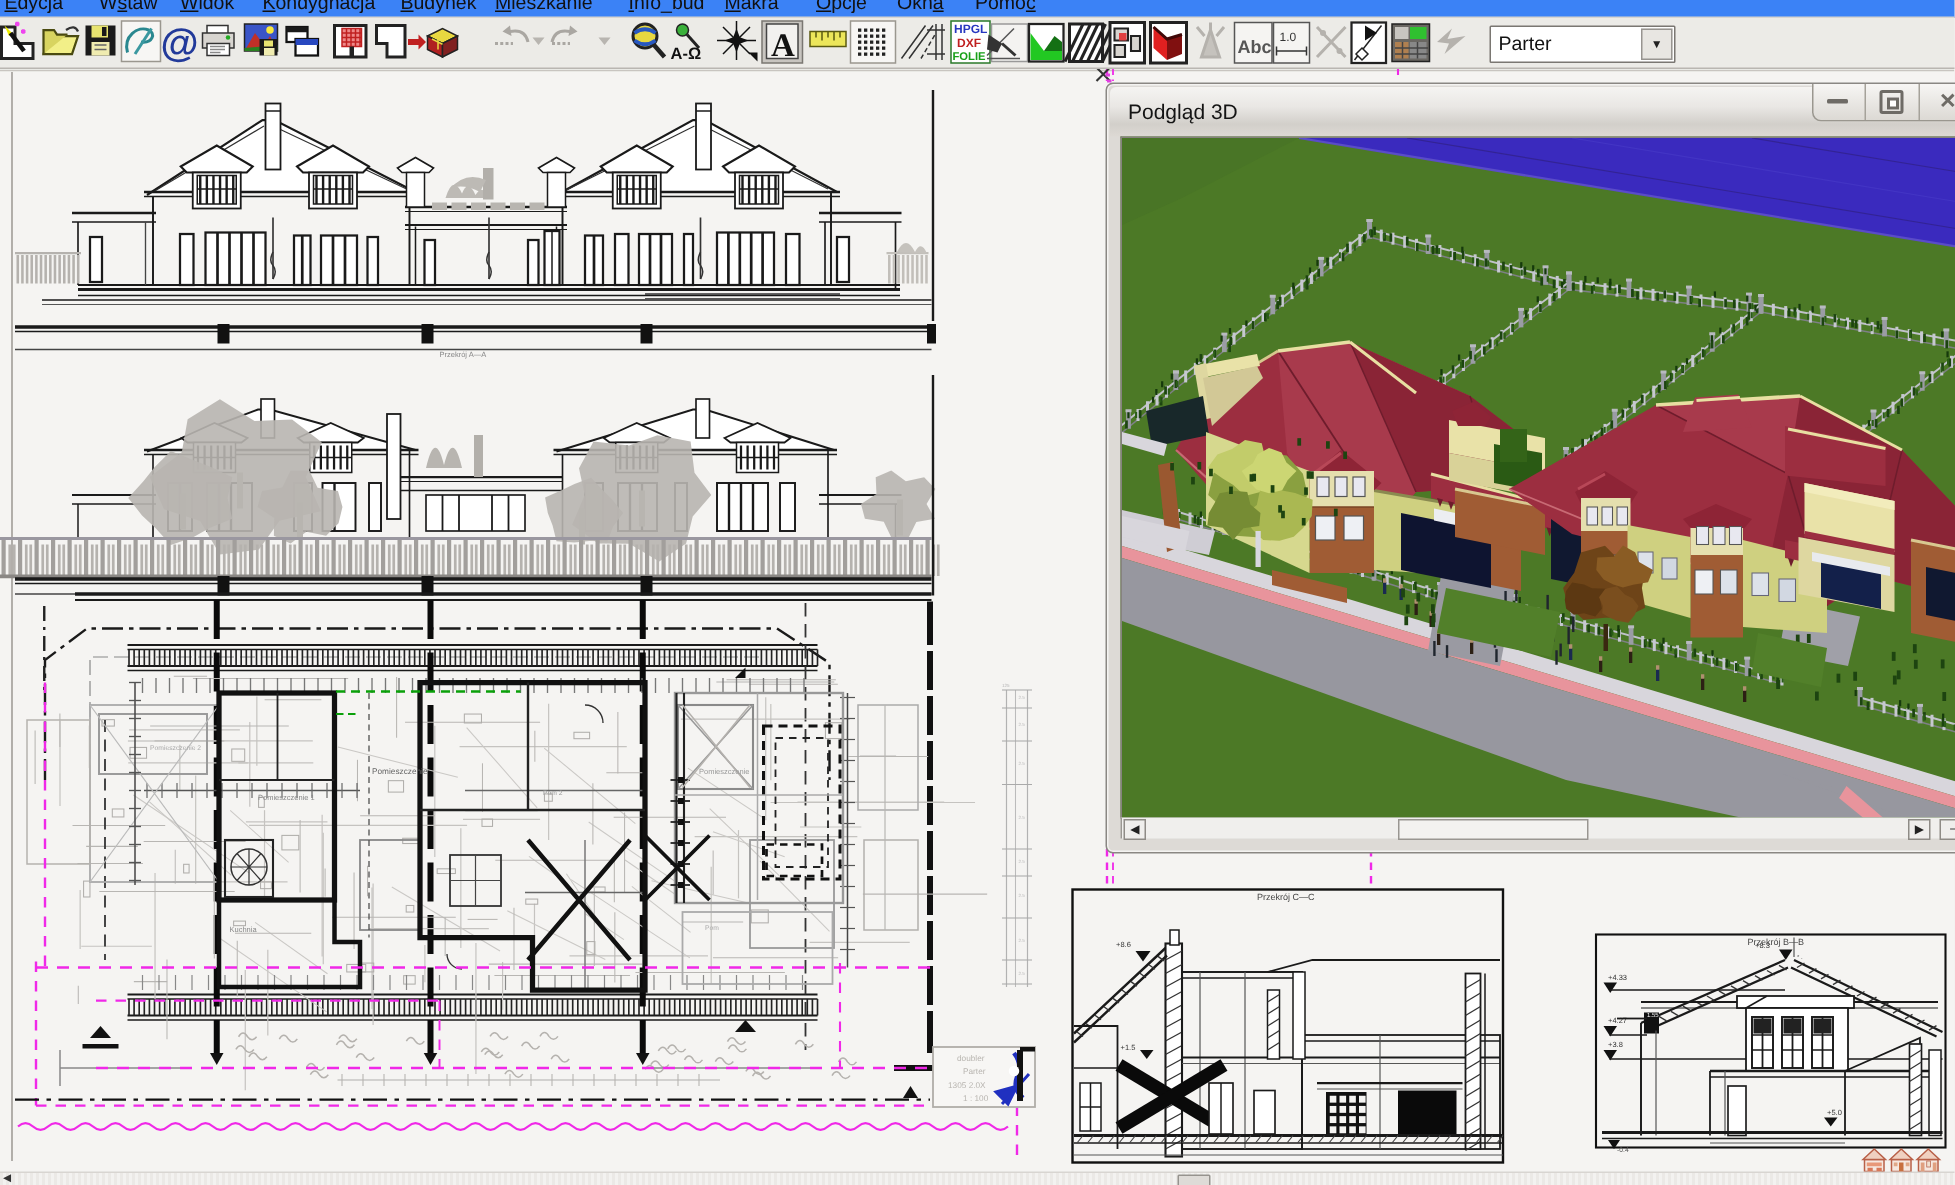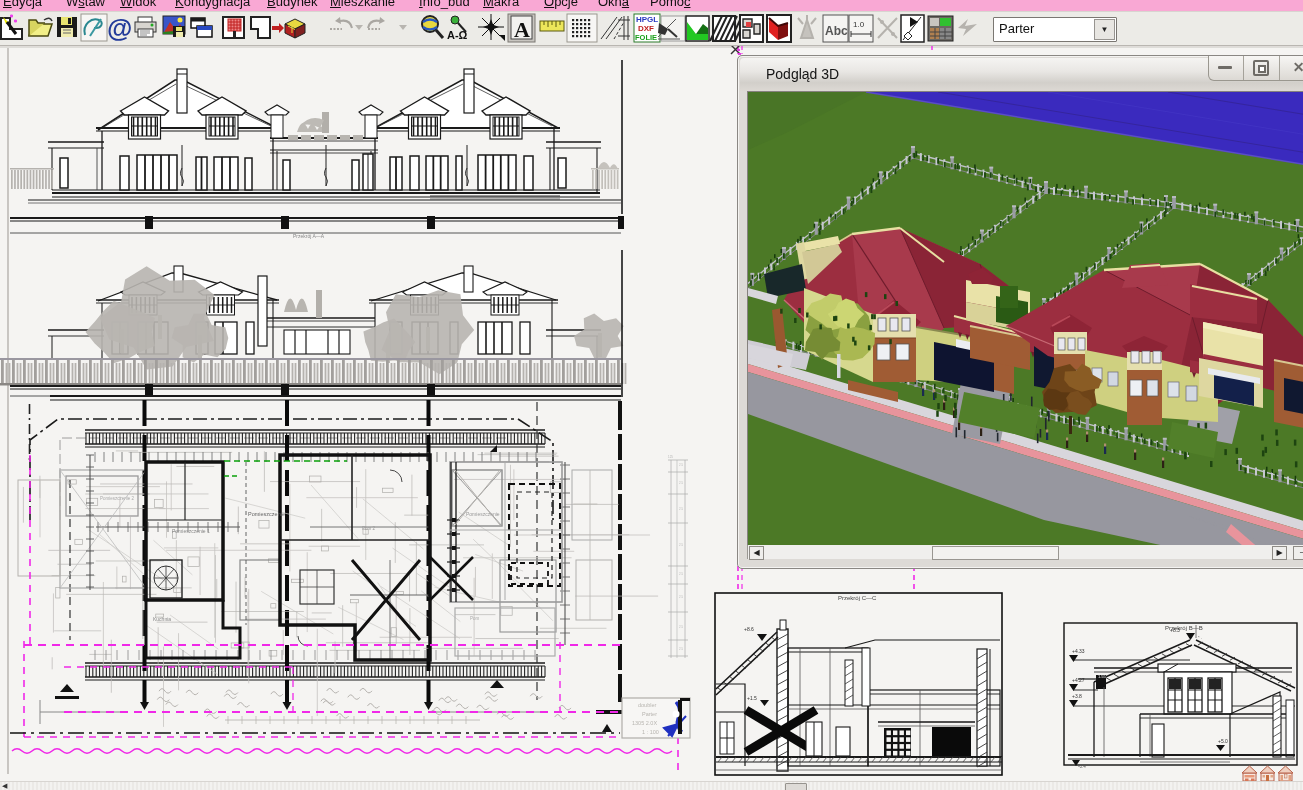--- a/index.html
+++ b/index.html
@@ -1,34 +1,34 @@
 <!DOCTYPE html>
 <html><head>
 <meta charset="utf-8">
 <style>
 html,body{margin:0;padding:0;width:1303px;height:790px;overflow:hidden;
   font-family:"Liberation Sans",sans-serif;background:#f2f1ef;}
 #menubar{position:absolute;left:0;top:0;width:1303px;height:11px;overflow:hidden;
-  background:#f9a8d4;border-bottom:1px solid #d8d5d0;}
+  background:#3b82f6;border-bottom:1px solid #d8d5d0;}
 #menubar .mi{position:absolute;top:-6px;font-size:13px;color:#111;white-space:nowrap;}
 #menubar .mi u{text-decoration-thickness:1px;}
 #toolbar{position:absolute;left:0;top:12px;width:1303px;height:33px;
   background:#ecebe7;border-bottom:1px solid #b9b6b1;}
 #canvas{position:absolute;left:0;top:46px;width:1303px;height:744px;background:#f5f4f2;overflow:hidden;}
 #hscroll{position:absolute;left:0;top:781px;width:1303px;height:9px;background:repeating-linear-gradient(90deg,#ebe9e6 0 2px,#f3f2f0 2px 4px);
   border-top:1px solid #d8d5d1;}
 #hscroll .arr{position:absolute;left:2px;top:0px;width:10px;height:8px;color:#333;font-size:7px;line-height:8px;}
 #hscroll .thumb{position:absolute;left:785px;top:1px;width:20px;height:7px;background:#dedbd7;
   border:1px solid #96938e;border-radius:1px;}
 #win3d{position:absolute;left:737px;top:55px;width:575px;height:512px;
   background:#dddad6;border:1px solid #8a8783;border-radius:5px;
   box-shadow:0 0 0 1px #f4f3f1 inset;}
 #w3title{position:absolute;left:2px;top:2px;right:2px;height:33px;border-radius:4px 4px 0 0;
   background:linear-gradient(180deg,#f5f4f2 0%,#e9e7e4 40%,#d2cfca 75%,#ddd9d4 100%);}
-#w3title .txt{position:absolute;left:12px;top:8px;font-size:14px;color:#141414;margin-left:14px;}
+#w3title .txt{position:absolute;left:12px;top:8px;font-size:14px;color:#141414;}
 #w3btns{position:absolute;right:-2px;top:0px;width:105px;height:24px;
   border:1px solid #9a978f;border-top:none;border-radius:0 0 0 6px;
   background:linear-gradient(180deg,#f7f6f4,#dcd9d4);display:flex;}
 #w3btns .b{flex:1;border-right:1px solid #a5a29a;position:relative;}
 #w3btns .b:last-child{border-right:none;}
 #w3content{position:absolute;left:9px;top:35px;width:566px;height:453px;
   border:1px solid #86827e;border-right:none;background:#4c7926;overflow:hidden;}
 #w3scroll{position:absolute;left:9px;top:489px;width:566px;height:14px;background:#f0efed;
   border-left:1px solid #9a9792;}
 #w3scroll .ab{position:absolute;top:1px;width:13px;height:12px;background:#efeeec;border:1px solid #8e8b86;

